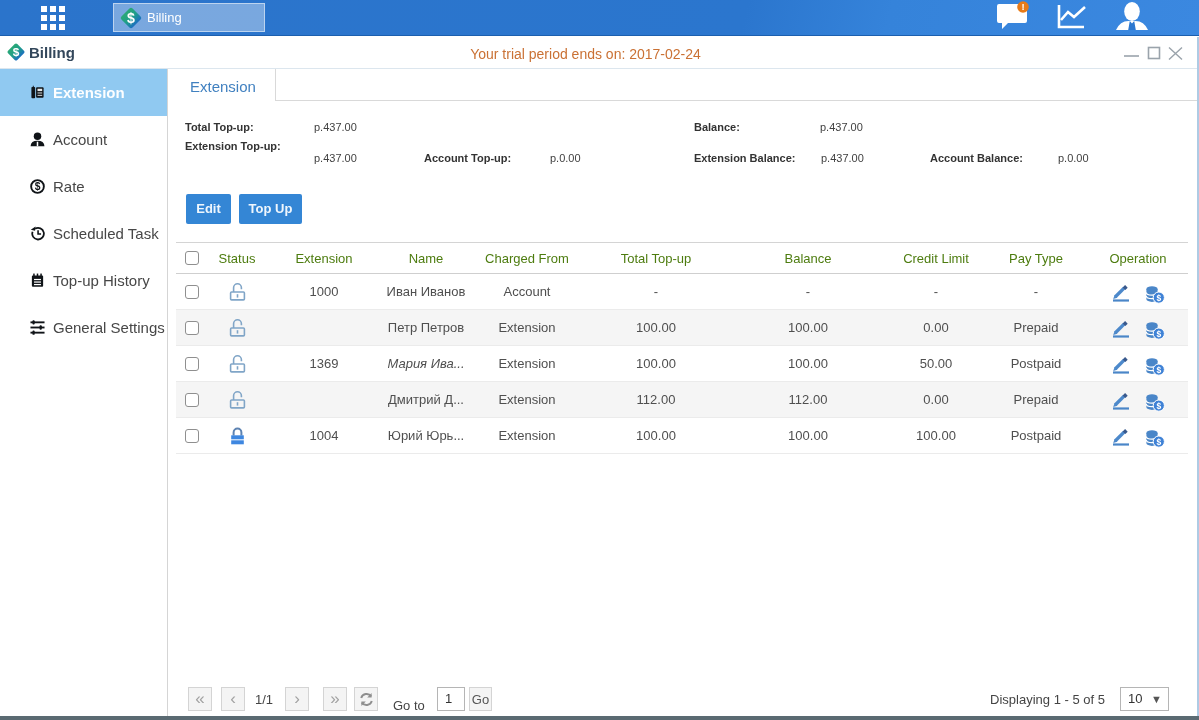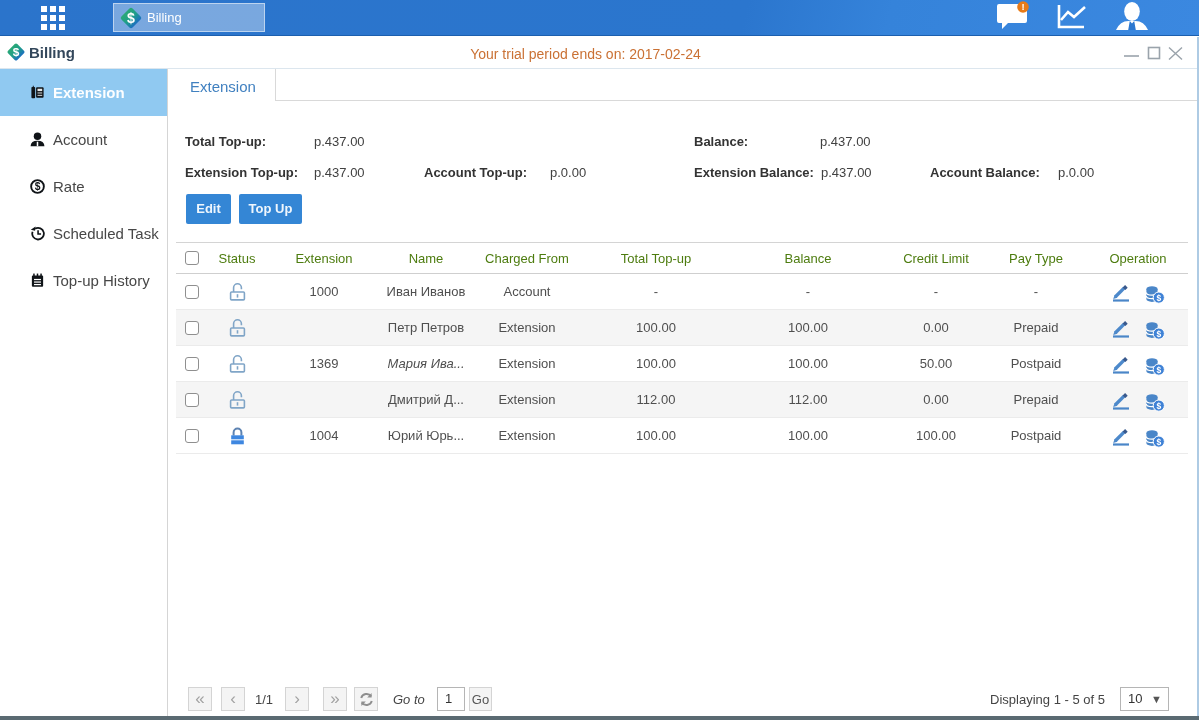--- a/index.html
+++ b/index.html
@@ -34,21 +34,21 @@
 .sitem .sic { width:15px; height:15px; margin-left:30px; margin-right:8px; flex:none; }
 .sitem.active { background:#90c9f1; color:#fdfeff; font-weight:bold; }
 .content { position:absolute; left:169px; top:69px; width:1030px; height:646px; background:#fff; }
 
 
 .tabbar { position:absolute; left:0; top:0; width:1030px; height:32px; border-bottom:1px solid #d9d9d9; }
 .tab1 { position:absolute; left:0; top:0; width:107px; height:32px; background:#fff; border-right:1px solid #d9d9d9;
   color:#4181c0; font-size:15px; line-height:35px; padding-left:21px; }
 
 
-.stats { position:absolute; left:0; top:31px; width:1030px; height:120px; font-size:13px; color:#414141;margin-top:13px; }
+.stats { position:absolute; left:0; top:31px; width:1030px; height:120px; font-size:11px; color:#414141; }
 .stats b { color:#333; }
 .st { position:absolute; white-space:nowrap; }
 
 
 .btn { position:absolute; background:#3486d5; color:#eef6fd; font-size:13px; font-weight:bold;
   border-radius:2px; text-align:center; line-height:30px; height:30px; }
 
 
 .tbl { position:absolute; left:7px; top:173px; width:1012px; }
 .trow { position:relative; height:36px; border-bottom:1px solid #ebebeb; }
@@ -173,34 +173,48 @@
         <rect x="2" y="2.6" width="12" height="12" rx="1"></rect>
         <rect x="3.4" y="0.6" width="1.6" height="3.4"></rect>
         <rect x="7.2" y="0.6" width="1.6" height="3.4"></rect>
         <rect x="11" y="0.6" width="1.6" height="3.4"></rect>
         <rect x="4.3" y="6.3" width="7.4" height="1.3" fill="#fff"></rect>
         <rect x="4.3" y="9" width="7.4" height="1.3" fill="#fff"></rect>
         <rect x="4.3" y="11.7" width="7.4" height="1.3" fill="#fff"></rect>
       </g>
         </svg>
       Top-up History</div>
+    <div class="sitem">
+      <svg class="sic" viewBox="0 0 16 16">
+          <g stroke="#101418" stroke-width="2">
+        <line x1="0.5" y1="2.5" x2="15.5" y2="2.5"></line>
+        <line x1="0.5" y1="8" x2="15.5" y2="8"></line>
+        <line x1="0.5" y1="13.5" x2="15.5" y2="13.5"></line>
+      </g>
+          <g fill="#101418">
+        <rect x="2.6" y="0.2" width="2.4" height="4.6" rx="1"></rect>
+        <rect x="10.2" y="5.7" width="2.4" height="4.6" rx="1"></rect>
+        <rect x="2.6" y="11.2" width="2.4" height="4.6" rx="1"></rect>
+      </g>
+        </svg>
+      General Settings</div>
   </div>
 
   <div class="content">
     <div class="tabbar">
         <div class="tab1">Extension</div>
       </div>
 
     <div class="stats">
       <div class="st" style="left:16px; top:21px;"><b>Total Top-up:</b></div>
       <div class="st" style="left:145px; top:21px;">p.437.00</div>
       <div class="st" style="left:525px; top:21px;"><b>Balance:</b></div>
       <div class="st" style="left:651px; top:21px;">p.437.00</div>
 
-      <div class="st" style="left:16px; top:52px;text-align:center;"><b>Extension Top-up:</b></div>
+      <div class="st" style="left:16px; top:40px;text-align:center;"><b>Extension Top-up:</b></div>
       <div class="st" style="left:145px; top:52px;">p.437.00</div>
       <div class="st" style="left:255px; top:52px;"><b>Account Top-up:</b></div>
       <div class="st" style="left:381px; top:52px;">p.0.00</div>
       <div class="st" style="left:525px; top:52px;"><b>Extension Balance:</b></div>
       <div class="st" style="left:652px; top:52px;">p.437.00</div>
       <div class="st" style="left:761px; top:52px;"><b>Account Balance:</b></div>
       <div class="st" style="left:889px; top:52px;">p.0.00</div>
     </div>
 
     <div class="btn" style="left:17px; top:125px; width:45px;">Edit</div>
@@ -416,21 +430,21 @@
       <div class="pbtn" style="left:109px;">›</div>
       <div class="pbtn" style="left:147px;">»</div>
       <div class="pbtn" style="left:178px;"><svg width="15" height="15" viewBox="0 0 15 15" style="margin-top:4px;">
             <g fill="none" stroke="#8f8f8f" stroke-width="1.9">
               <path d="M2.2 6 a5.6 5.6 0 0 1 10 -1.6"></path>
               <path d="M12.8 9 a5.6 5.6 0 0 1 -10 1.6"></path>
             </g>
             <path d="M12.6 1 v4.4 h-4.4 z" fill="#8f8f8f"></path>
             <path d="M2.4 14 v-4.4 h4.4 z" fill="#8f8f8f"></path>
           </svg></div>
-      <div style="position:absolute; left:217px; top:5px;font-style:italic;">Go to</div>
+      <div style="position:absolute; left:217px; top:11px;">Go to</div>
       <div class="goin" style="left:261px; top:0;">1</div>
       <div class="pbtn" style="left:293px; width:23px; font-size:13px; color:#555; line-height:23px;">Go</div>
       <div style="position:absolute; right:83px; top:5px;">Displaying 1 - 5 of 5</div>
       <div class="goin" style="right:19px; top:0; width:49px;">10 <span style="float:right; margin-right:6px; color:#555; font-size:11px;">▼</span></div>
     </div>
   </div>
 
   <div class="bottombar"></div>
   <div class="rightedge"></div>
 </div>

